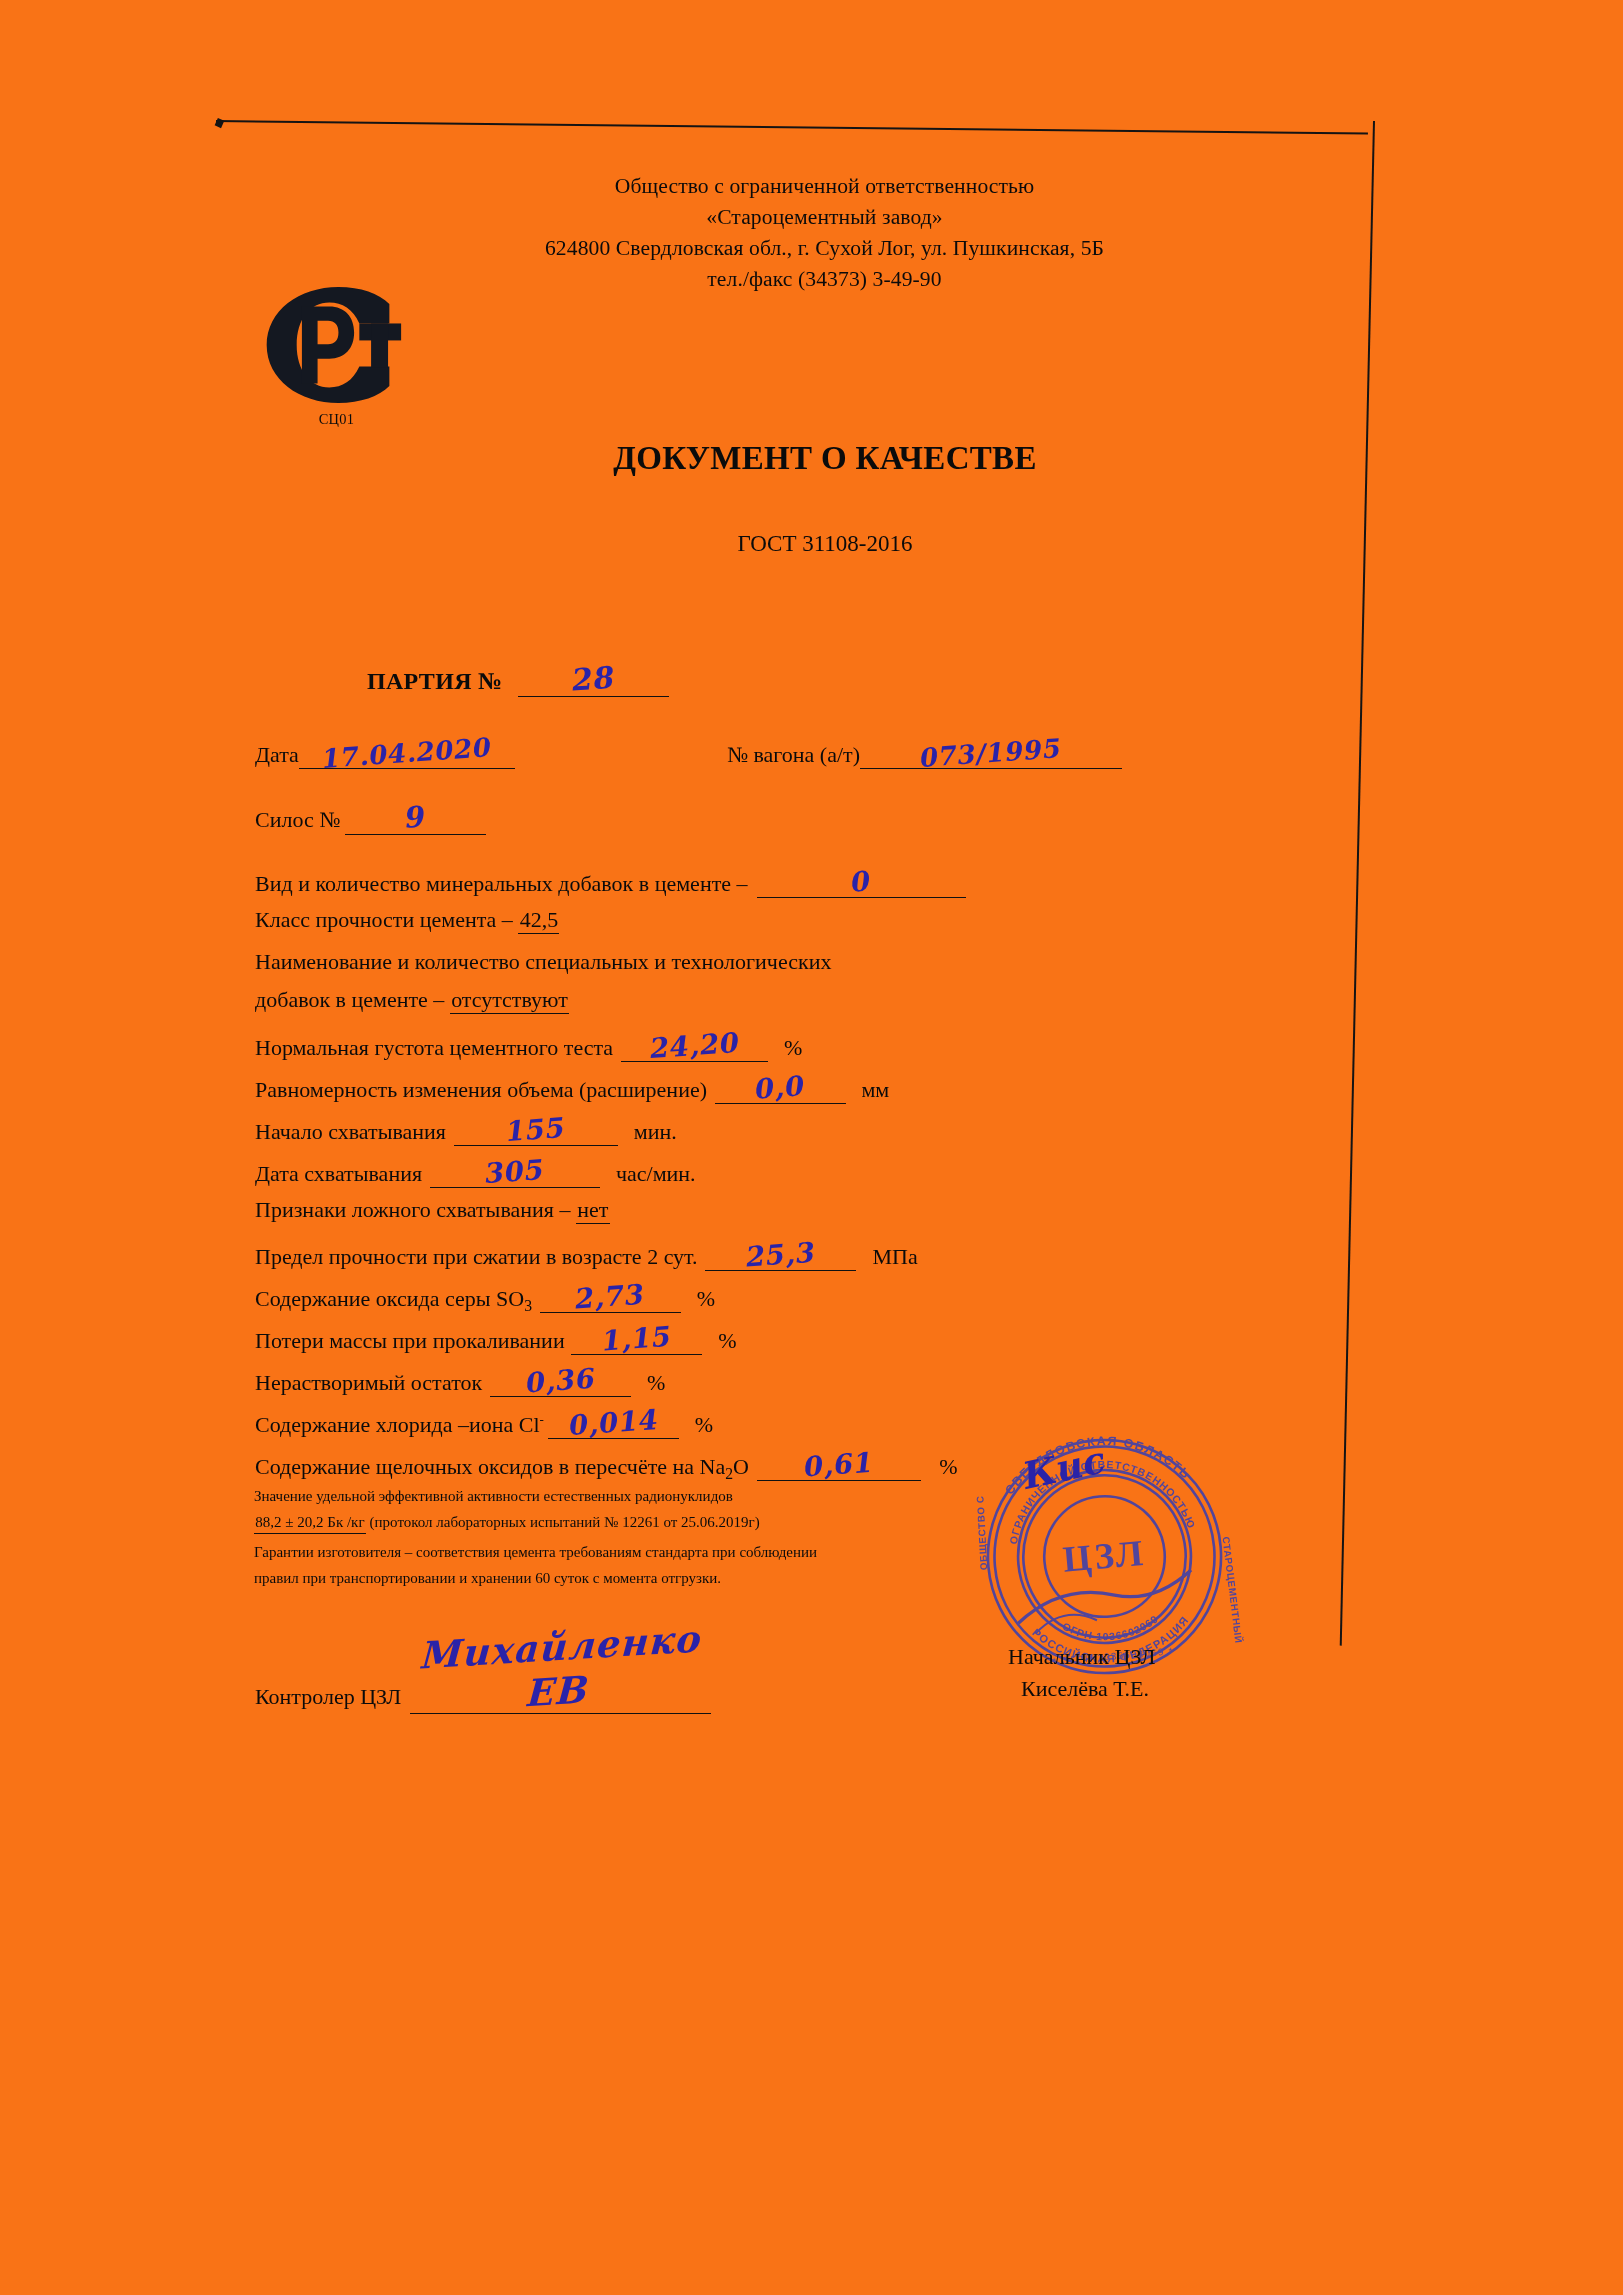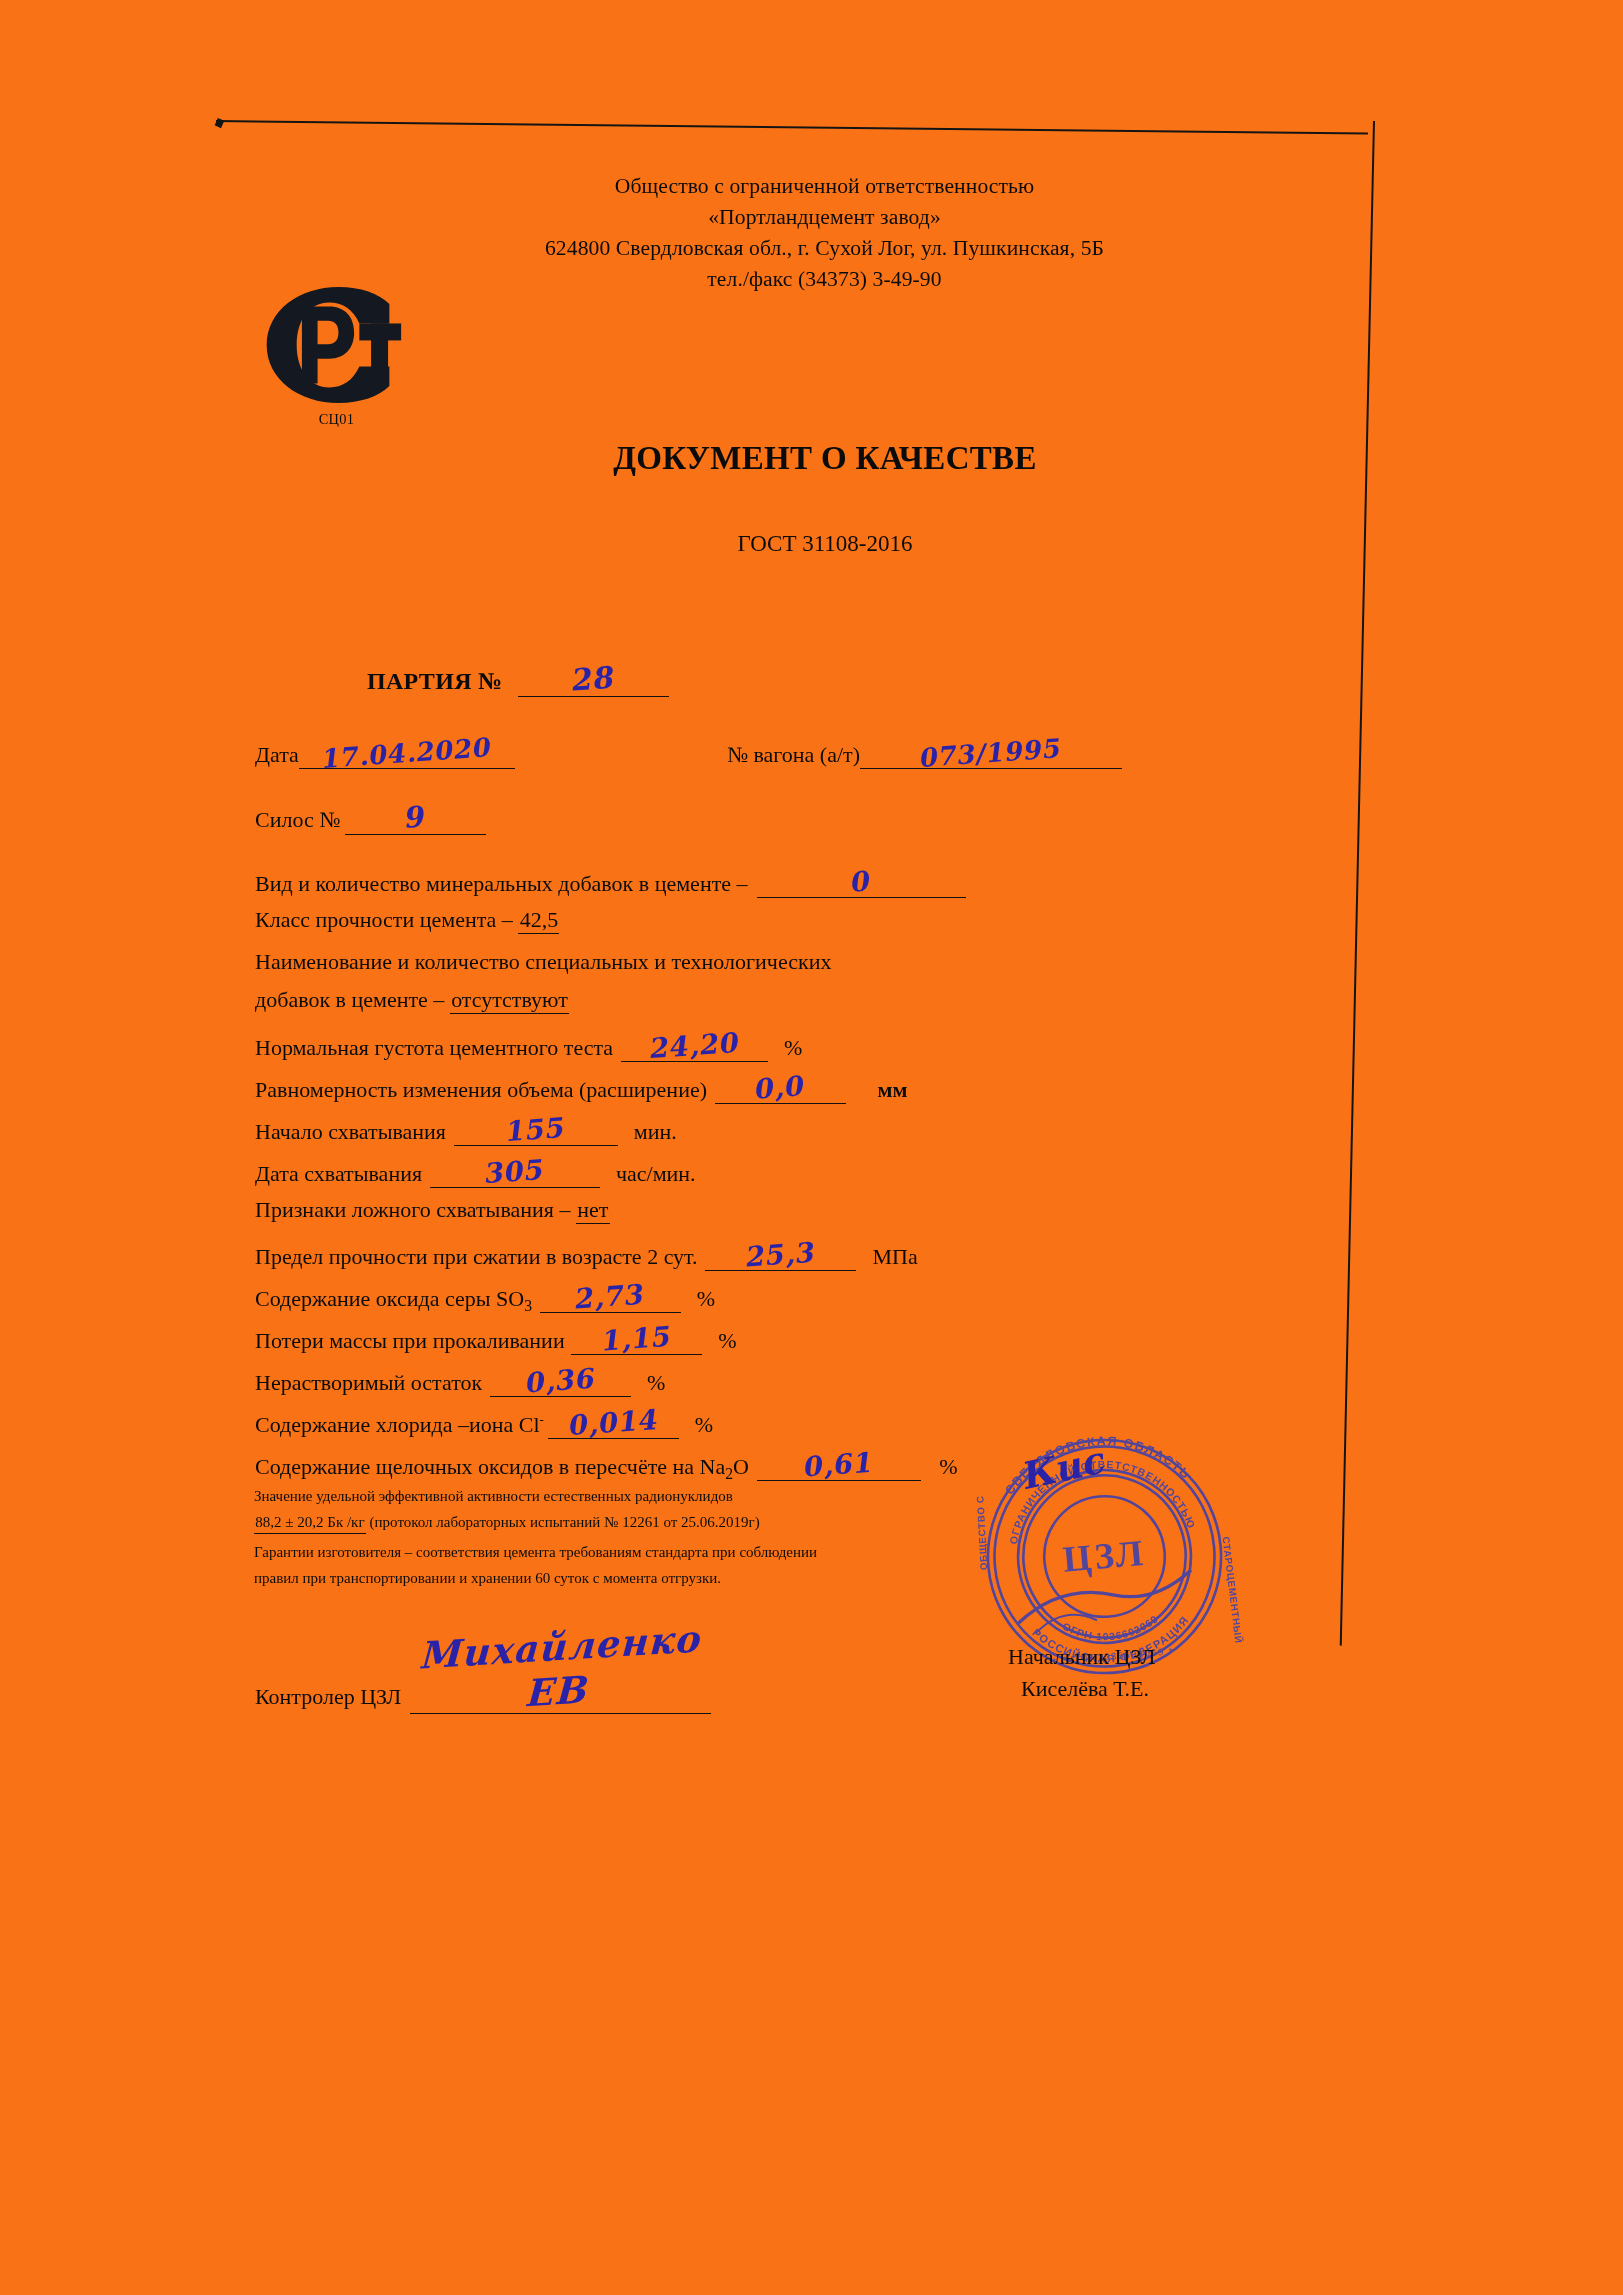--- a/index.html
+++ b/index.html
@@ -69,21 +69,21 @@
 <body>
 
 <div class="page">
 
   <div class="scan-corner"></div>
   <div class="scan-edge-top"></div>
   <div class="scan-edge-right"></div>
 
   <div class="hdr">
     <div>Общество с ограниченной ответственностью</div>
-    <div>«Портландцемент завод»</div>
+    <div>«Староцементный завод»</div>
     <div>624800 Свердловская обл., г. Сухой Лог, ул. Пушкинская, 5Б</div>
     <div>тел./факс (34373) 3-49-90</div>
   </div>
 
   <div class="rst">
     <svg viewBox="0 0 230 190" width="151" height="124">
       <path d="M8 95 C8 42 58 6 118 6 C152 6 180 16 196 32 L196 62 L150 62
                C140 40 124 30 104 30 C74 30 54 56 54 95 C54 134 74 160 104 160
                C124 160 140 150 150 128 L196 128 L196 158 C180 174 152 184 118 184
                C58 184 8 148 8 95 Z" fill="#141821"></path>
@@ -132,21 +132,21 @@
     <span class="ul-txt">отсутствуют</span>
   </div>
 
   <div class="row" style="left:255px;top:1029px;">
     <span>Нормальная густота цементного теста</span><span class="ul" style="width:147px;margin-left:7.9px;"><span class="hw" style="font-size:27.5px;">24,20</span></span>
     <span style="margin-left:10.5px;">%</span>
   </div>
 
   <div class="row" style="left:255px;top:1071px;">
     <span>Равномерность изменения объема (расширение)</span><span class="ul" style="width:131px;margin-left:7.9px;"><span class="hw" style="font-size:27.5px;">0,0</span></span>
-    <span style="margin-left:26px;font-weight:bold;">мм</span>
+    <span style="margin-left:10px;">мм</span>
   </div>
 
   <div class="row" style="left:255px;top:1113px;">
     <span>Начало схватывания</span><span class="ul" style="width:164px;margin-left:7.9px;"><span class="hw" style="font-size:27.5px;">155</span></span>
     <span style="margin-left:10.5px;">мин.</span>
   </div>
 
   <div class="row" style="left:255px;top:1155px;">
     <span>Дата схватывания</span><span class="ul" style="width:170px;margin-left:7.9px;"><span class="hw" style="font-size:27.5px;">305</span></span>
     <span style="margin-left:10.5px;">час/мин.</span>

